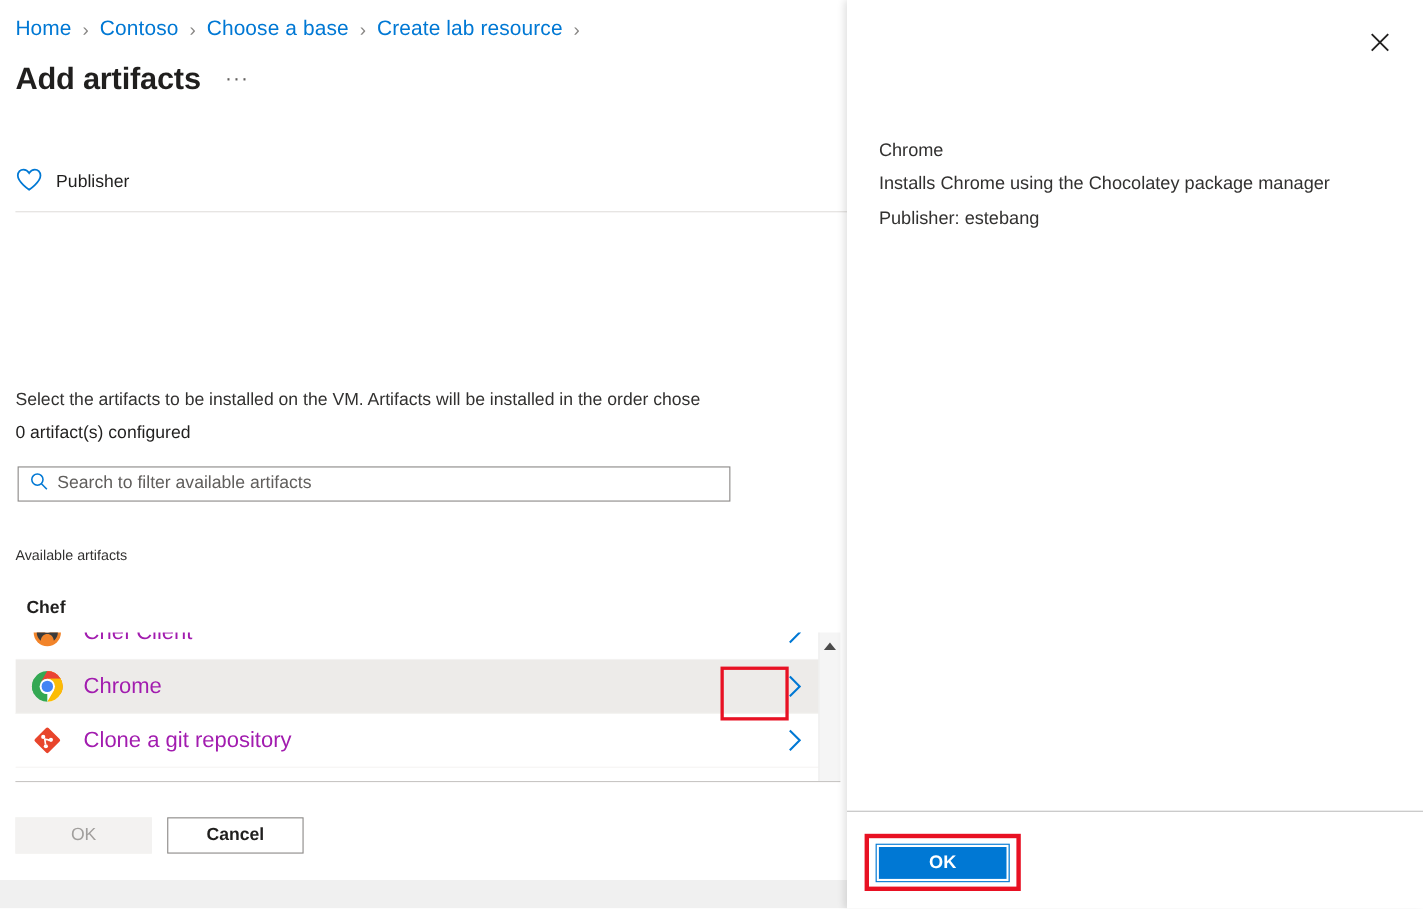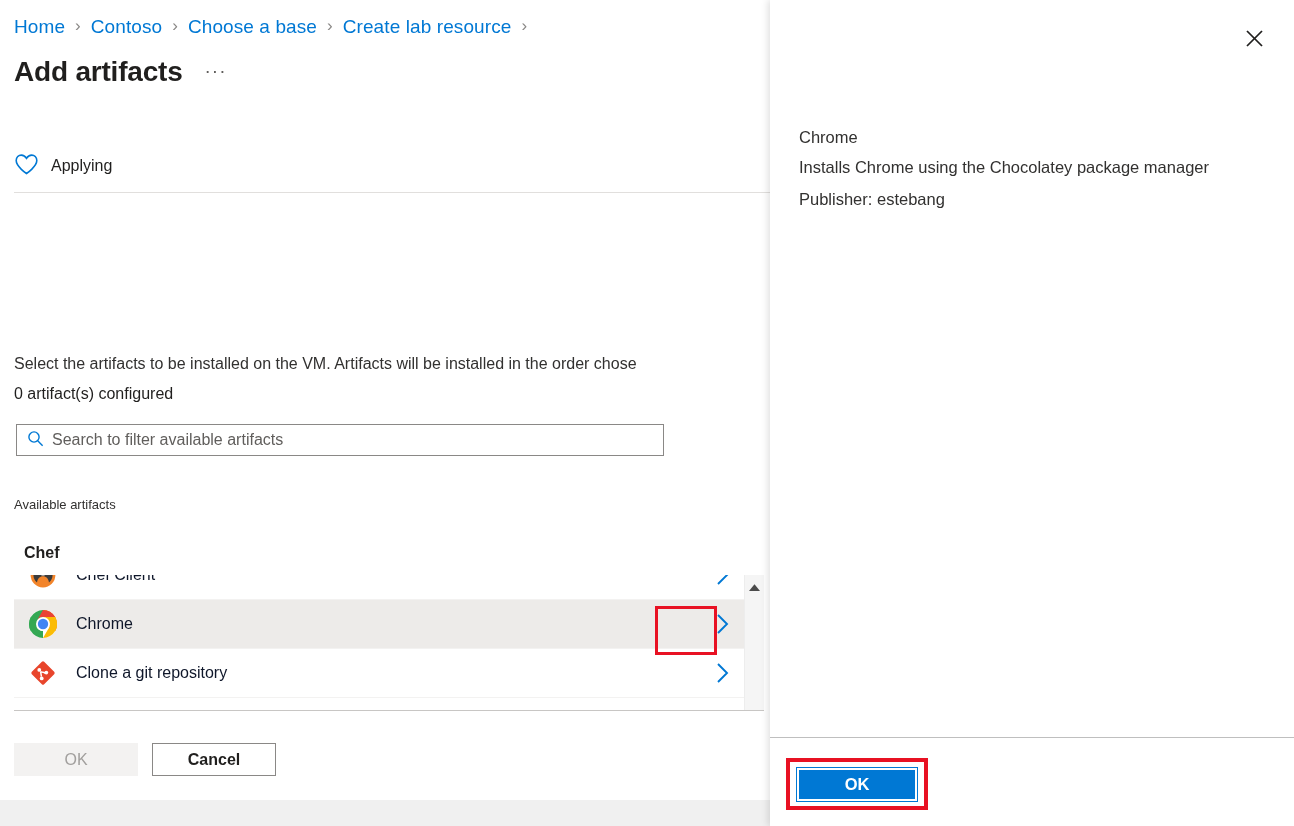--- a/index.html
+++ b/index.html
@@ -24,21 +24,21 @@
     height: 826px;
     background: #ffffff;
     overflow: hidden;
   }
 
   
   #breadcrumb {
     position: absolute;
     left: 14px; top: 16px;
     display: flex;
-    align-items: flex-start;
+    align-items: flex-end;
     font-size: 19px;
     white-space: nowrap;
   }
   .crumb-link {
     color: #0078d4;
     cursor: pointer;
     font-size: 19px;
     letter-spacing: .1px;
   }
   .crumb-sep {
@@ -206,22 +206,22 @@
     width: 30px;
     height: 30px;
     margin-left: 14px;
     flex: 0 0 auto;
     display: flex;
     align-items: center;
     justify-content: center;
   }
   .row-name {
     margin-left: 18px;
-    font-size: 16px;
-    color: #0f172a;
+    font-size: 20px;
+    color: #a21caf;
     flex: 1 1 auto;
     white-space: nowrap;
   }
   .row-chevron {
     width: 56px;
     flex: 0 0 auto;
     display: flex;
     align-items: center;
     justify-content: center;
     cursor: pointer;
@@ -406,21 +406,21 @@
     <span id="page-title">Add artifacts</span>
     <span id="title-ellipsis">···</span>
   </div>
 
   <div id="commandbar">
     <span>
       <svg width="25" height="23" viewBox="0 0 25 23" fill="none">
         <path d="M12.5 20.5 C12.5 20.5 2.2 13.6 2.2 7.6 C2.2 4.3 4.6 2.1 7.3 2.1 C9.6 2.1 11.4 3.5 12.5 5.3 C13.6 3.5 15.4 2.1 17.7 2.1 C20.4 2.1 22.8 4.3 22.8 7.6 C22.8 13.6 12.5 20.5 12.5 20.5 Z" stroke="#0078d4" stroke-width="1.6" fill="none"></path>
       </svg>
     </span>
-    <span id="feedback-label">Applying</span>
+    <span id="feedback-label">Publisher</span>
   </div>
   <div id="commandbar-divider"></div>
 
 
   <div id="desc-line">Select the artifacts to be installed on the VM. Artifacts will be installed in the order chose</div>
   <div id="configured-count">0 artifact(s) configured</div>
 
   <div id="search-box">
     <span id="search-icon">
       <svg width="17" height="17" viewBox="0 0 17 17" fill="none">

